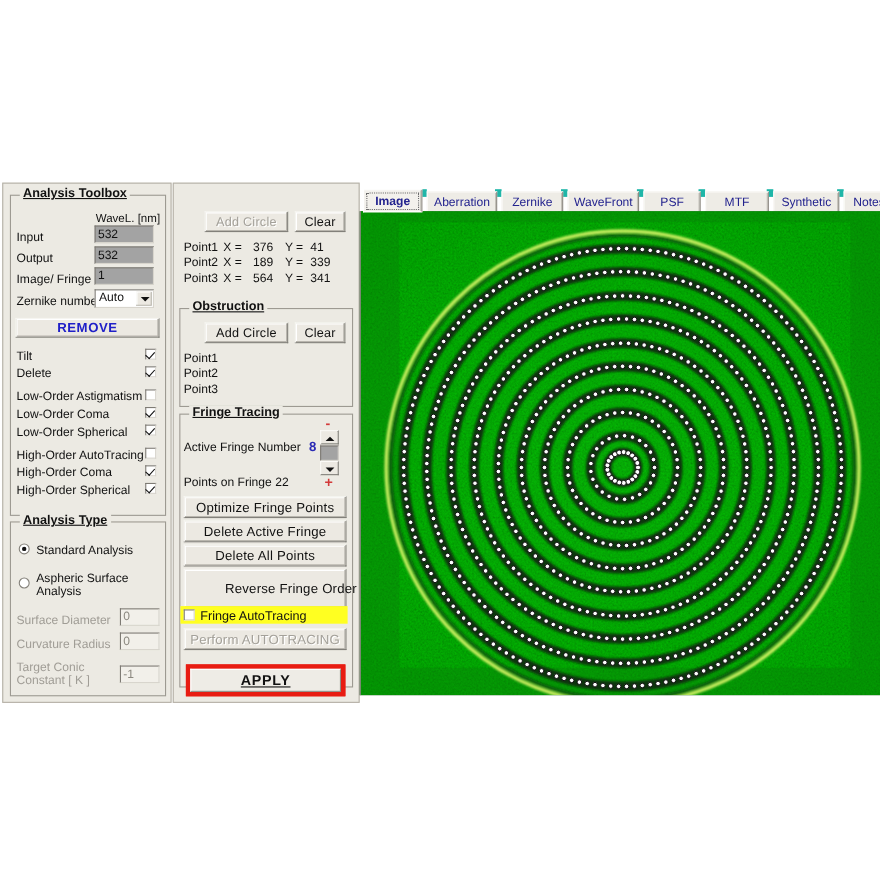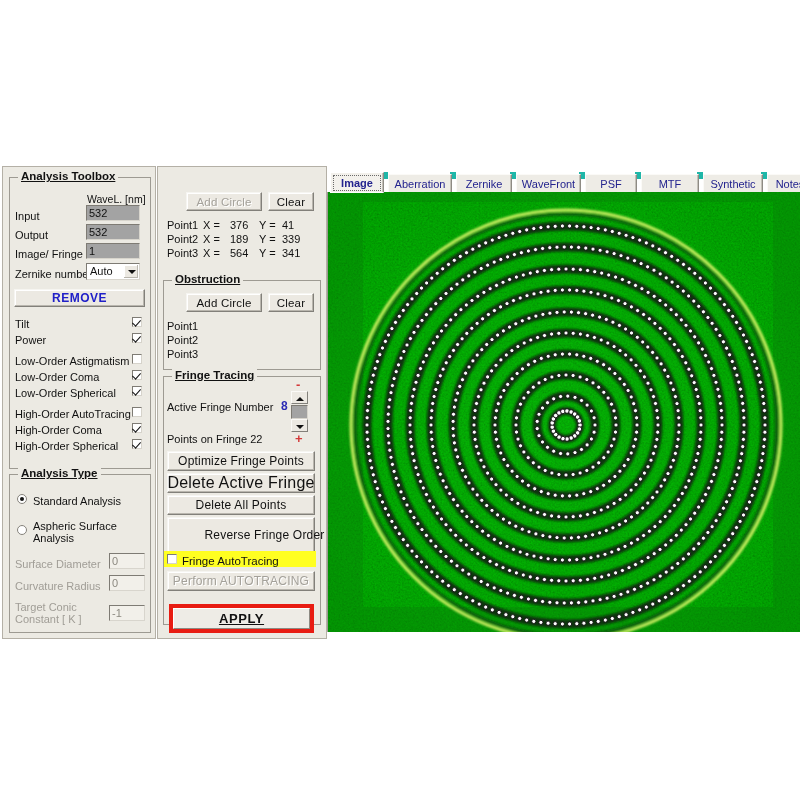--- a/index.html
+++ b/index.html
@@ -114,21 +114,21 @@
     </div>
 
     <div class="btn" style="left:11px;top:122px;width:131px;height:18px;">
       <span style="color:#2020c8;font-weight:bold;font-size:12px;letter-spacing:.5px;">REMOVE</span>
     </div>
 
     <div>
       <div class="lbl" style="left:12px;top:151px;">Tilt</div>
       <div class="cbx on" style="left:129px;top:150px;"></div>
 
-      <div class="lbl" style="left:12px;top:167px;">Power</div>
+      <div class="lbl" style="left:12px;top:167px;">Delete</div>
       <div class="cbx on" style="left:129px;top:166px;"></div>
 
       <div class="lbl" style="left:12px;top:188px;">Low-Order  Astigmatism</div>
       <div class="cbx" style="left:129px;top:187px;"></div>
 
       <div class="lbl" style="left:12px;top:204px;">Low-Order  Coma</div>
       <div class="cbx on" style="left:129px;top:203px;"></div>
 
       <div class="lbl" style="left:12px;top:220px;">Low-Order  Spherical</div>
       <div class="cbx on" style="left:129px;top:219px;"></div>
@@ -221,21 +221,21 @@
     <div class="tbox" style="left:133px;top:238px;width:17px;height:14px;"></div>
     <div class="spinbtn down" style="left:133px;top:252px;"></div>
     <span class="redsym" style="left:137px;top:267px;">+</span>
 
     <div class="lbl" style="left:9px;top:266px;">Points on  Fringe 22</div>
 
     <div class="btn" style="left:9px;top:284px;width:148px;height:20px;">
       <span style="font-size:12px;">Optimize Fringe Points</span>
     </div>
     <div class="btn" style="left:9px;top:306px;width:148px;height:20px;">
-      <span style="font-size:16px;">Delete Active Fringe</span>
+      <span style="font-size:12px;">Delete Active Fringe</span>
     </div>
     <div class="btn" style="left:9px;top:328px;width:148px;height:20px;">
       <span style="font-size:12px;">Delete  All  Points</span>
     </div>
     <div class="btn" style="left:9px;top:350px;width:148px;height:36px;padding-left:47px;">
       <span style="font-size:12px;">Reverse  Fringe Order</span>
     </div>
 
     <div class="hl" style="position:absolute;left:6px;top:384px;width:152px;height:16px;"></div>
     <div class="cbx" style="left:9px;top:387px;"></div>

